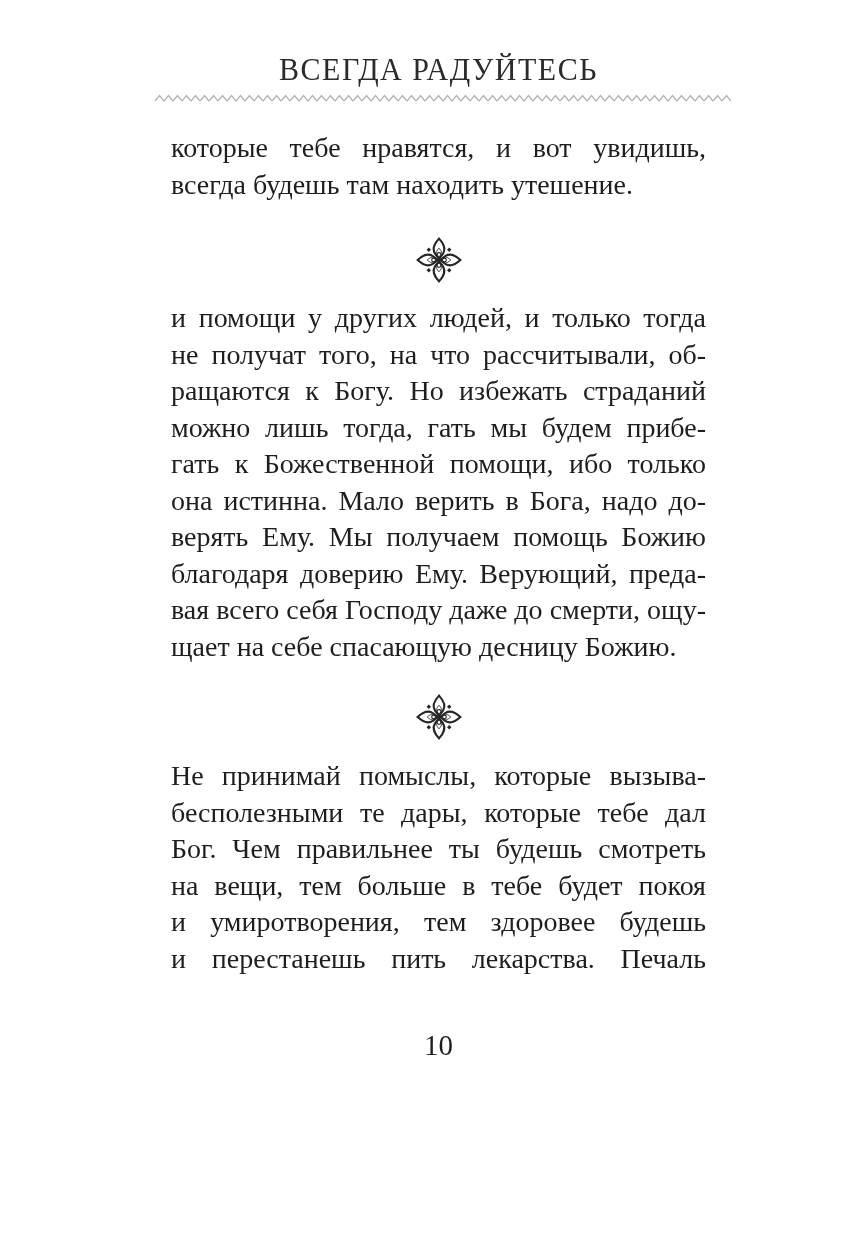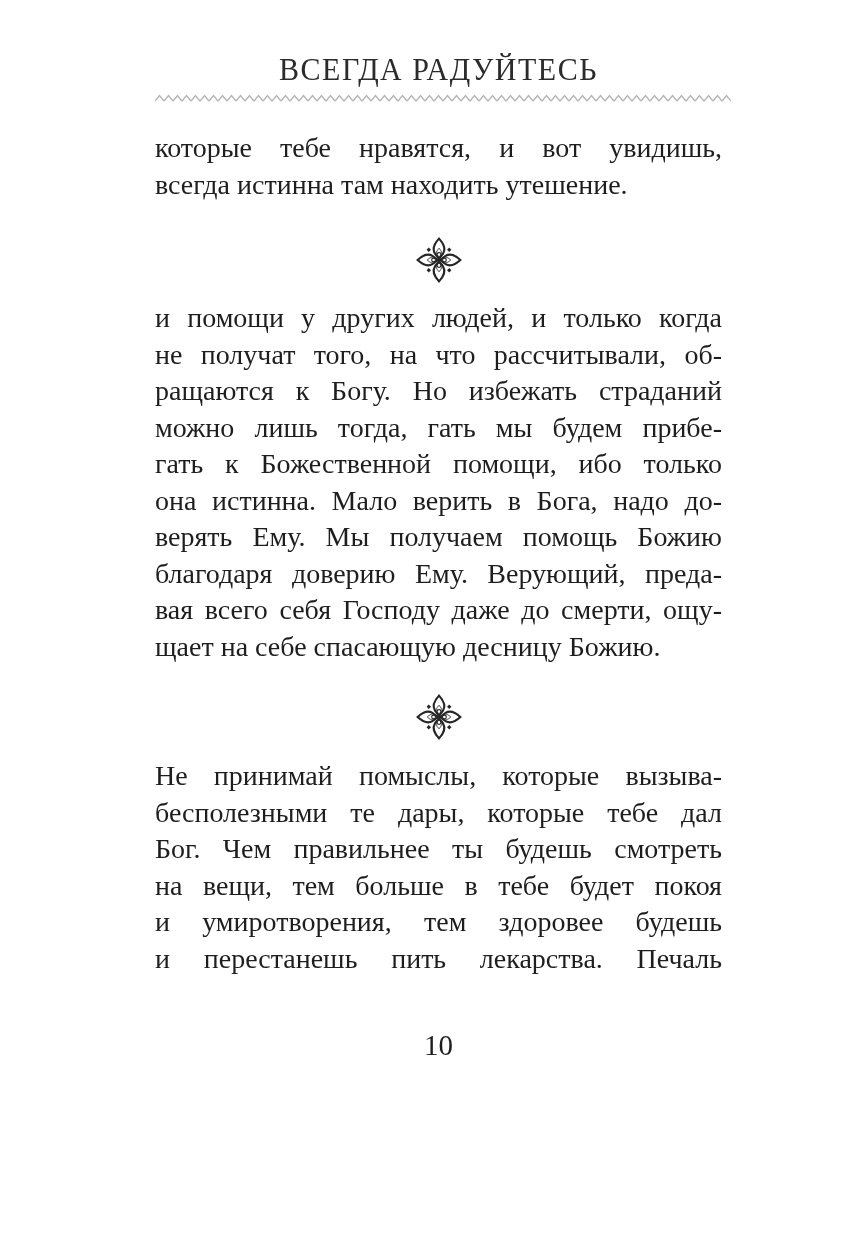--- a/index.html
+++ b/index.html
@@ -46,21 +46,21 @@
     stroke-width: 1.4;
   }
   
   .body-text {
     margin-top: 26px;
     font-size: 28px;
     line-height: 36.5px;
     color: var(--body_text, #1e1e1e);
   }
   .para {
-    margin: 0;
+    margin: 16px;
     padding: 0;
   }
   .line {
     display: block;
     white-space: normal;
     text-align: justify;
     text-align-last: justify;
   }
   .line.flush {
     text-align: left;
@@ -125,21 +125,21 @@
           </pattern>
         </defs>
         <rect width="576" height="11" fill="url(#zzp)"></rect>
       </svg>
     </header>
 
     <main class="body-text">
 
       <p class="para">
         <span class="line">которые тебе нравятся, и вот увидишь,</span>
-        <span class="line flush">всегда истинна там находить утешение.</span>
+        <span class="line flush">всегда будешь там находить утешение.</span>
       </p>
 
       <div class="orn-row first">
         <svg class="ornament" width="46" height="46" viewBox="-28 -28 56 56" aria-hidden="true">
           <g class="orn-petals">
             <path class="orn-petal" d="M0,-26 C6.5,-19 8,-13 5,-8 C3,-4.8 0.9,-3.5 0,-1 C-0.9,-3.5 -3,-4.8 -5,-8 C-8,-13 -6.5,-19 0,-26 Z"></path>
             <path class="orn-petal" transform="rotate(90)" d="M0,-26 C6.5,-19 8,-13 5,-8 C3,-4.8 0.9,-3.5 0,-1 C-0.9,-3.5 -3,-4.8 -5,-8 C-8,-13 -6.5,-19 0,-26 Z"></path>
             <path class="orn-petal" transform="rotate(180)" d="M0,-26 C6.5,-19 8,-13 5,-8 C3,-4.8 0.9,-3.5 0,-1 C-0.9,-3.5 -3,-4.8 -5,-8 C-8,-13 -6.5,-19 0,-26 Z"></path>
             <path class="orn-petal" transform="rotate(270)" d="M0,-26 C6.5,-19 8,-13 5,-8 C3,-4.8 0.9,-3.5 0,-1 C-0.9,-3.5 -3,-4.8 -5,-8 C-8,-13 -6.5,-19 0,-26 Z"></path>
           </g>
@@ -159,21 +159,21 @@
             <circle class="orn-ring" cx="0" cy="-6.6" r="2.3"></circle>
             <circle class="orn-ring" cx="6.6" cy="0" r="2.3"></circle>
             <circle class="orn-ring" cx="0" cy="6.6" r="2.3"></circle>
             <circle class="orn-ring" cx="-6.6" cy="0" r="2.3"></circle>
             <circle class="orn-dot" cx="0" cy="0" r="2.1"></circle>
           </g>
         </svg>
       </div>
 
       <p class="para">
-        <span class="line">и помощи у других людей, и только когда</span>
+        <span class="line">и помощи у других людей, и только тогда</span>
         <span class="line">не получат того, на что рассчитывали, об-</span>
         <span class="line">ращаются к Богу. Но избежать страданий</span>
         <span class="line">можно лишь тогда, гать мы будем прибе-</span>
         <span class="line">гать к Божественной помощи, ибо только</span>
         <span class="line">она истинна. Мало верить в Бога, надо до-</span>
         <span class="line">верять Ему. Мы получаем помощь Божию</span>
         <span class="line">благодаря доверию Ему. Верующий, преда-</span>
         <span class="line">вая всего себя Господу даже до смерти, ощу-</span>
         <span class="line flush">щает на себе спасающую десницу Божию.</span>
       </p>

